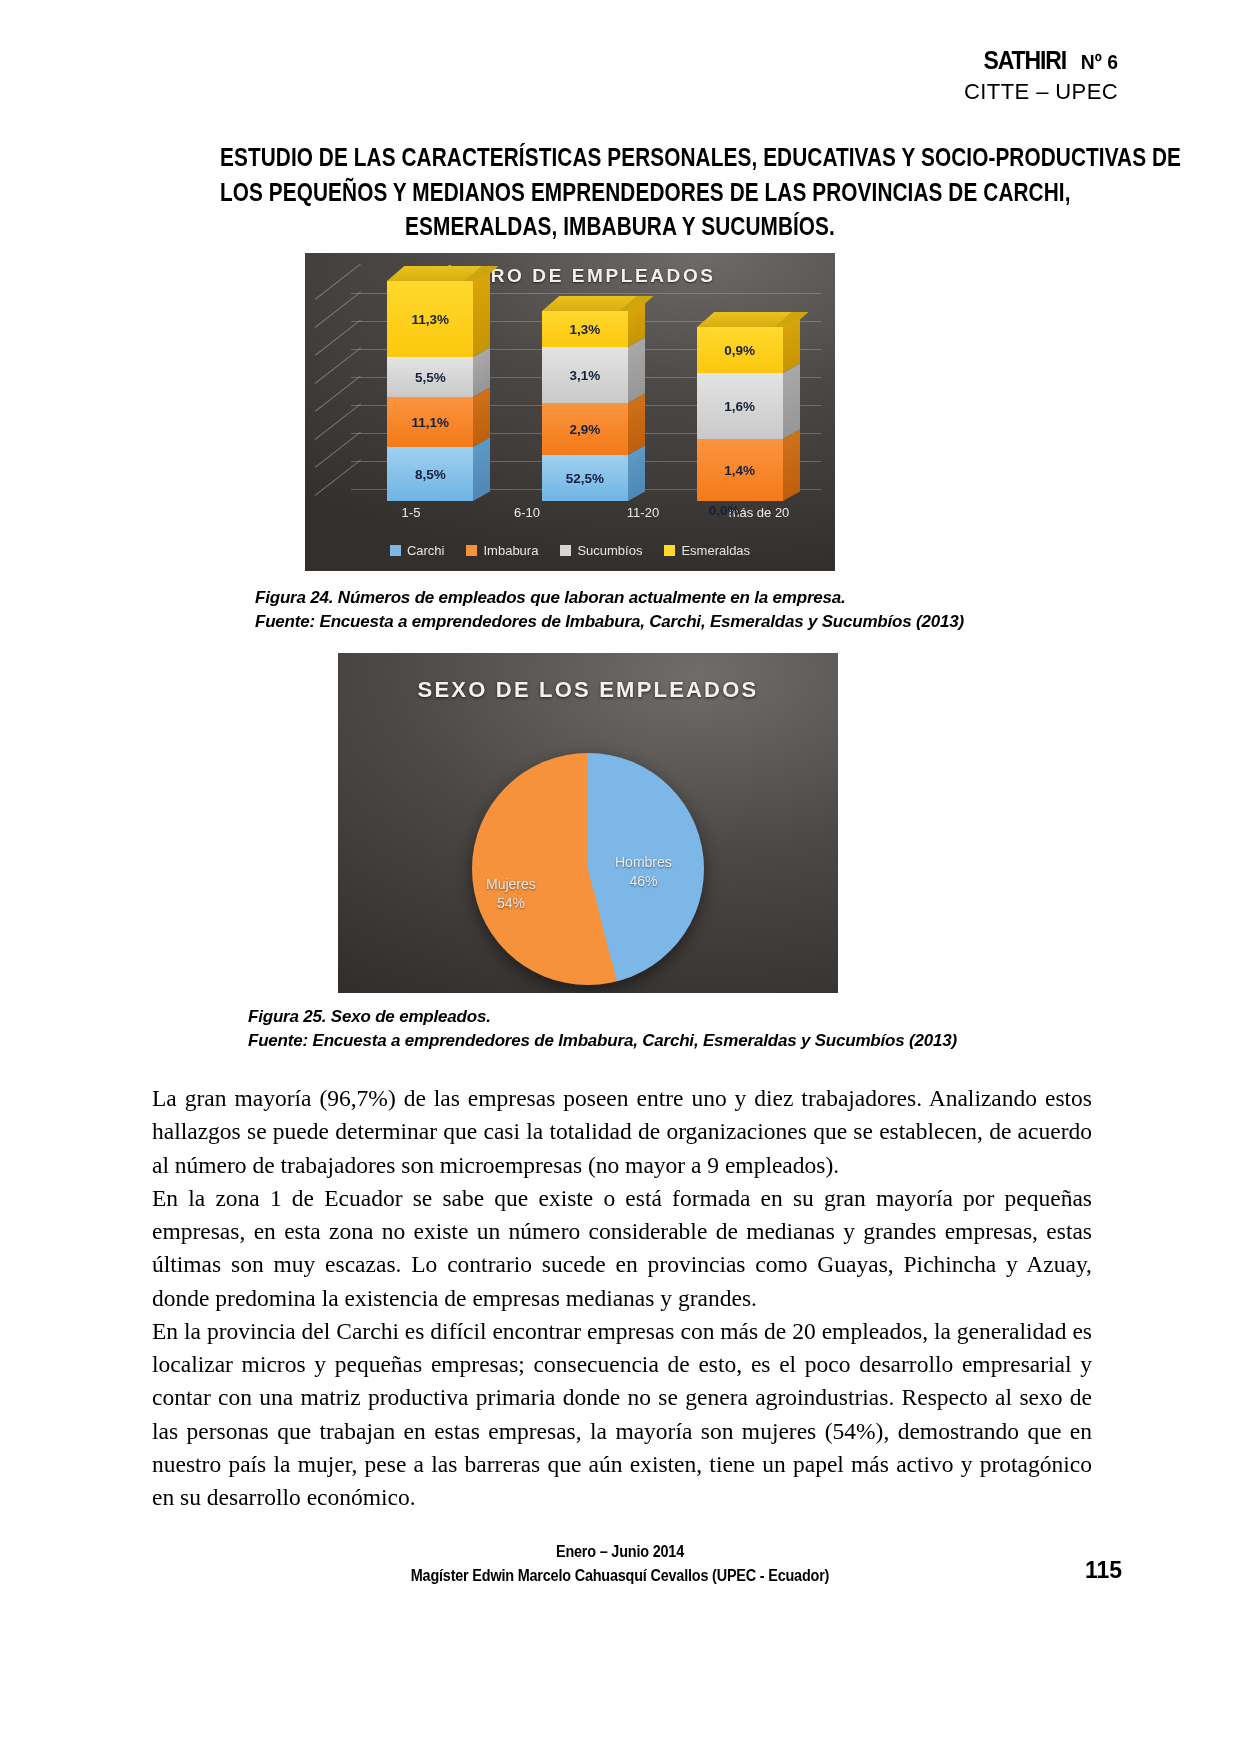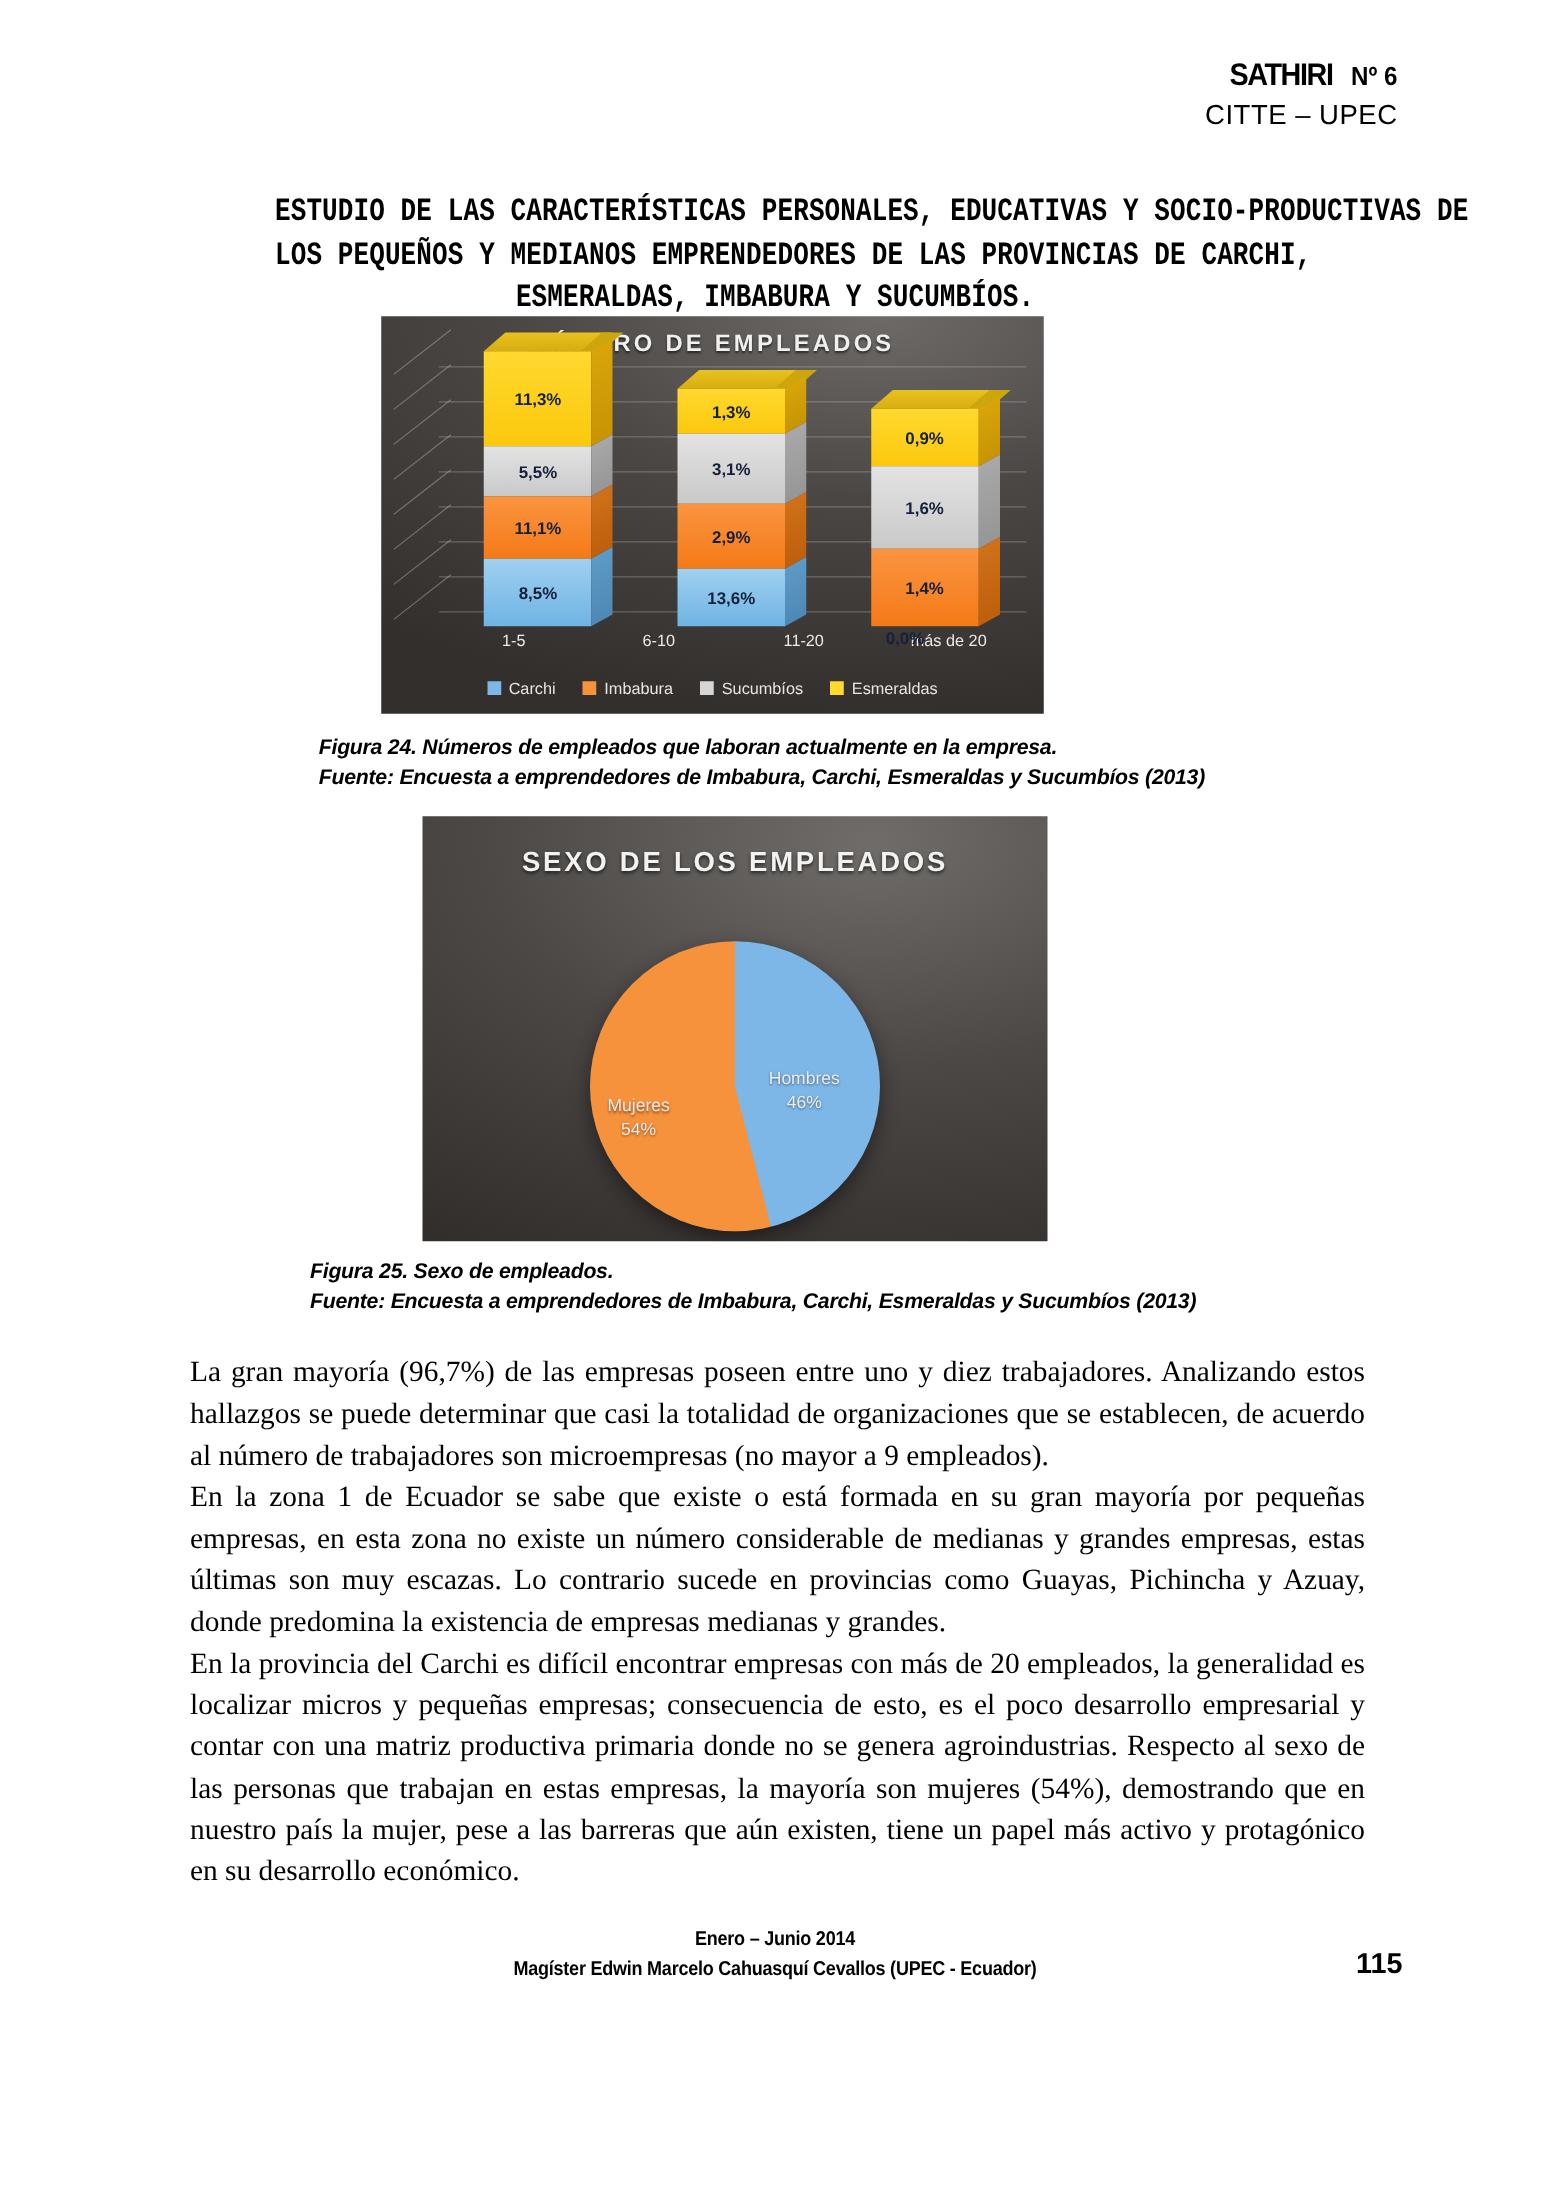--- a/index.html
+++ b/index.html
@@ -57,26 +57,25 @@
     white-space: nowrap;
   }
 
   
   .doc-title {
     position: absolute;
     top: 140px;
     left: 120px;
     width: 1000px;
     text-align: center;
-    font-family: Liberation Mono, monospace;
+    font-family: Liberation Sans, sans-serif;
     font-weight: bold;
     font-size: 26px;
     line-height: 1.33;
     letter-spacing: 0.1px;
-    margin-top: 12px;
   }
   .doc-title .tl {
     display: block;
     transform: scaleX(0.80);
     transform-origin: center center;
     white-space: nowrap;
   }
 
   
   .chart1 {
@@ -420,21 +419,21 @@
           <div class="seg s-gray" style="height:56px">
             <span class="side"></span>
             <span class="seglabel">3,1%</span>
           </div>
           <div class="seg s-orange" style="height:52px">
             <span class="side"></span>
             <span class="seglabel">2,9%</span>
           </div>
           <div class="seg s-blue" style="height:46px">
             <span class="side"></span>
-            <span class="seglabel">13,6%</span>
+            <span class="seglabel">52,5%</span>
           </div>
         </div>
 
         <div class="bar">
           <div class="cap"></div>
           <div class="seg s-yellow" style="height:46px">
             <span class="side"></span>
             <span class="seglabel">0,9%</span>
           </div>
           <div class="seg s-gray" style="height:66px">

